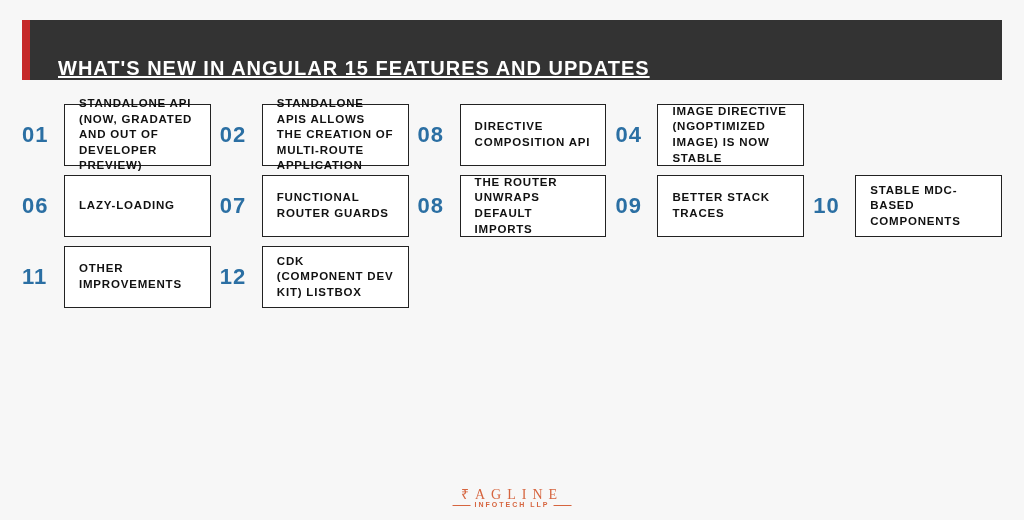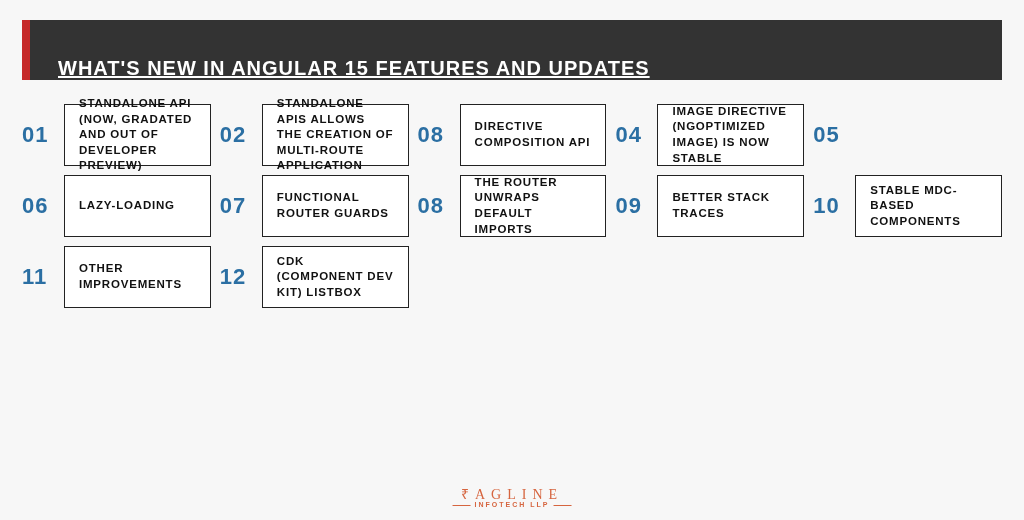--- a/index.html
+++ b/index.html
@@ -119,21 +119,20 @@
   </div>
   <div class="item">
     <div class="num">08</div>
     <div class="box">DIRECTIVE COMPOSITION API</div>
   </div>
   <div class="item">
     <div class="num">04</div>
     <div class="box">IMAGE DIRECTIVE (NGOPTIMIZED IMAGE) IS NOW STABLE</div>
   </div>
   <div class="item">
-    <div class="num">05</div>
   </div>
   <div class="item">
     <div class="num">06</div>
     <div class="box">LAZY-LOADING</div>
   </div>
   <div class="item">
     <div class="num">07</div>
     <div class="box">FUNCTIONAL ROUTER GUARDS</div>
   </div>
   <div class="item">

